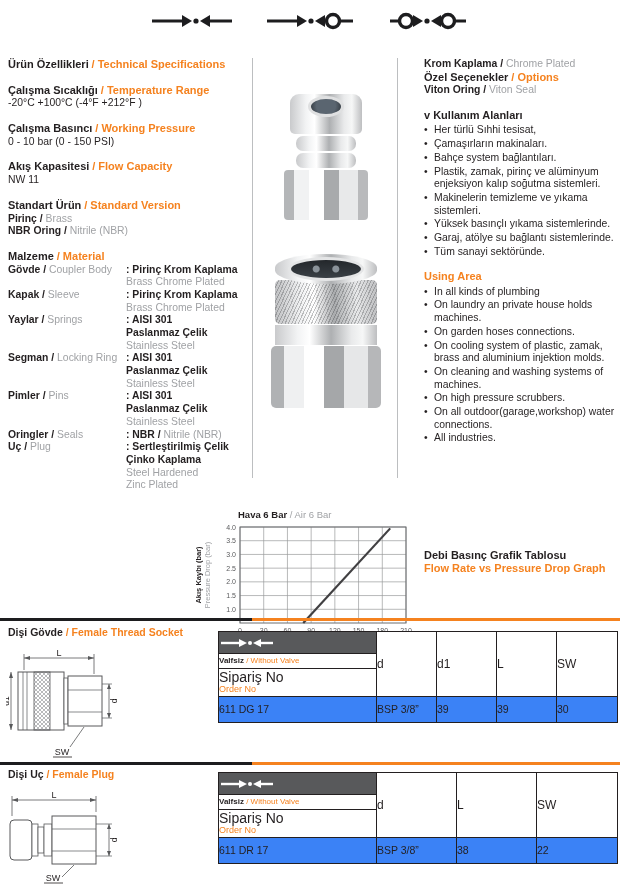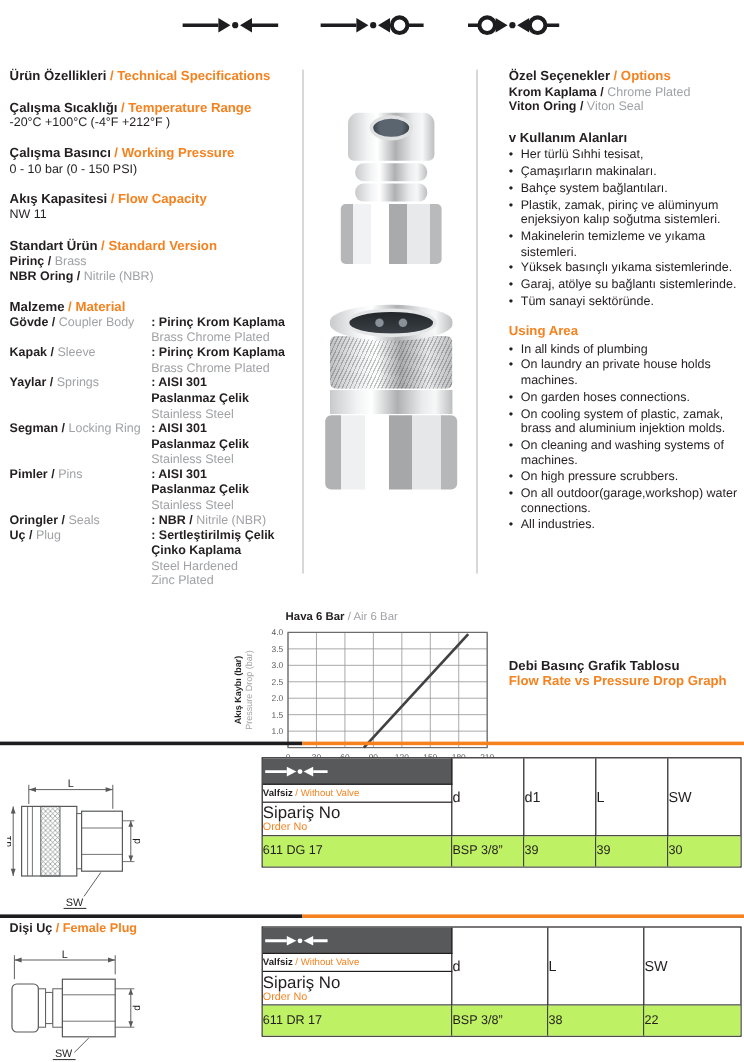--- a/index.html
+++ b/index.html
@@ -63,21 +63,21 @@
   .t1{top:631px;grid-template-columns:158px 60px 60px 60px 60px;grid-template-rows:22px 15px 28px 25px;}
   .t2{top:772px;grid-template-columns:158px 80px 80px 80px;grid-template-rows:22px 15px 28px 25px;}
   .cell{display:flex;align-items:flex-start;justify-content:center;text-align:center;
         border-right:1px solid #231F20;border-bottom:1px solid #231F20;flex-direction:column;}
   .cell.lastc{border-right:none;} .cell.lastr{border-bottom:none;}
   .c-sym{background:#58595B;}
   .c-valve{font-size:8px;line-height:1;}
   .c-order{line-height:1.1;}
   .c-order .l1{font-size:14px;} .c-order .l2{font-size:9px;color:#F5821F;}
   .c-head{font-size:12px;}
-  .c-data{background:#bef264;font-size:10.5px;}
+  .c-data{background:#3b82f6;font-size:10.5px;}
   
   .draw{position:absolute;}
   .dr1{left:6px;top:648px;} .dr2{left:4px;top:790px;}
   .draw text{font-family:"Liberation Sans",sans-serif;}
 </style>
 </head>
 <body>
 
 <div class="page">
 
@@ -208,23 +208,23 @@
     <div class="sock" style="display:flex;flex-direction:column;align-items:center;">
       <div class="sock-top metal"></div>
       <div class="sock-knurl"></div>
       <div class="sock-mid metal"></div>
       <div class="sock-hex"></div>
     </div>
   </div>
 
   <section class="col-right">
     <div class="block">
+      <div><span class="ink b">Krom Kaplama /</span> <span class="muted">Chrome Plated</span></div>
       <div><span class="h ink">Özel Seçenekler</span>
            <span class="h acc">/ Options</span></div>
-      <div><span class="ink b">Krom Kaplama /</span> <span class="muted">Chrome Plated</span></div>
       <div><span class="ink b">Viton Oring /</span> <span class="muted">Viton Seal</span></div>
     </div>
     <div class="block">
       <div class="h ink">v Kullanım Alanları</div>
       <ul class="ul">
         <li>
             <span class="bu">•</span>
             <span class="tx">Her türlü Sıhhi tesisat,</span>
           </li>
         <li>
@@ -345,20 +345,24 @@
 
   <div class="debi">
     <div class="ink">Debi Basınç Grafik Tablosu</div>
     <div class="acc">Flow Rate vs Pressure Drop Graph</div>
   </div>
 
   <div class="divider d1">
       <span class="dk"></span>
       <span class="or"></span>
     </div>
+  <div class="sec-label s1">
+    <span class="ink">Dişi Gövde</span>
+    <span class="acc">/ Female Thread Socket</span>
+  </div>
 
   <svg class="draw dr1" width="115" height="112" viewBox="0 0 115 112">
     <defs>
       <pattern id="kn" width="4" height="4" patternUnits="userSpaceOnUse">
         <path d="M0,0 L4,4 M4,0 L0,4" stroke="#8a8c8e" stroke-width="0.6"></path>
       </pattern>
     </defs>
     <line x1="18" y1="10" x2="88" y2="10" stroke="#58595B" stroke-width="0.8"></line>
     <polygon points="18,10 24,8 24,12" fill="#58595B"></polygon>
       <polygon points="88,10 82,8 82,12" fill="#58595B"></polygon>

